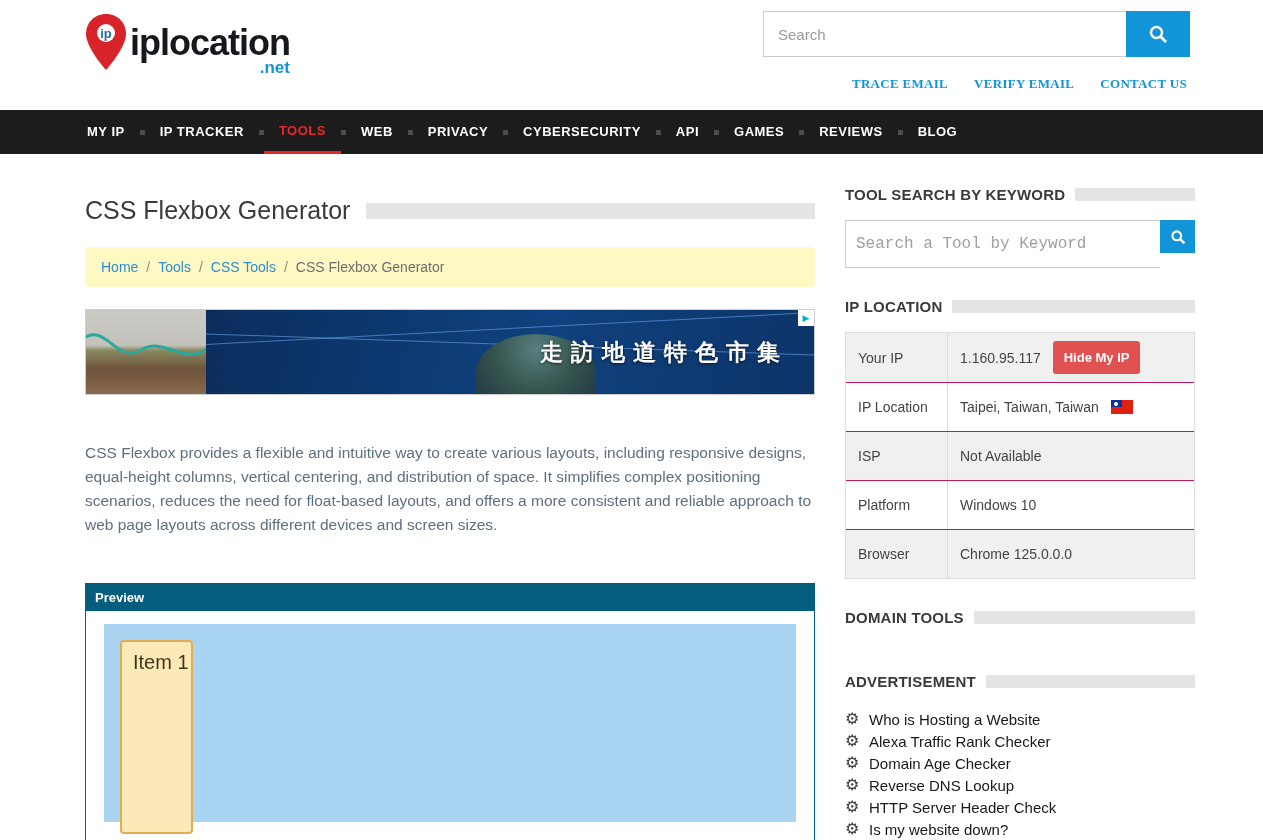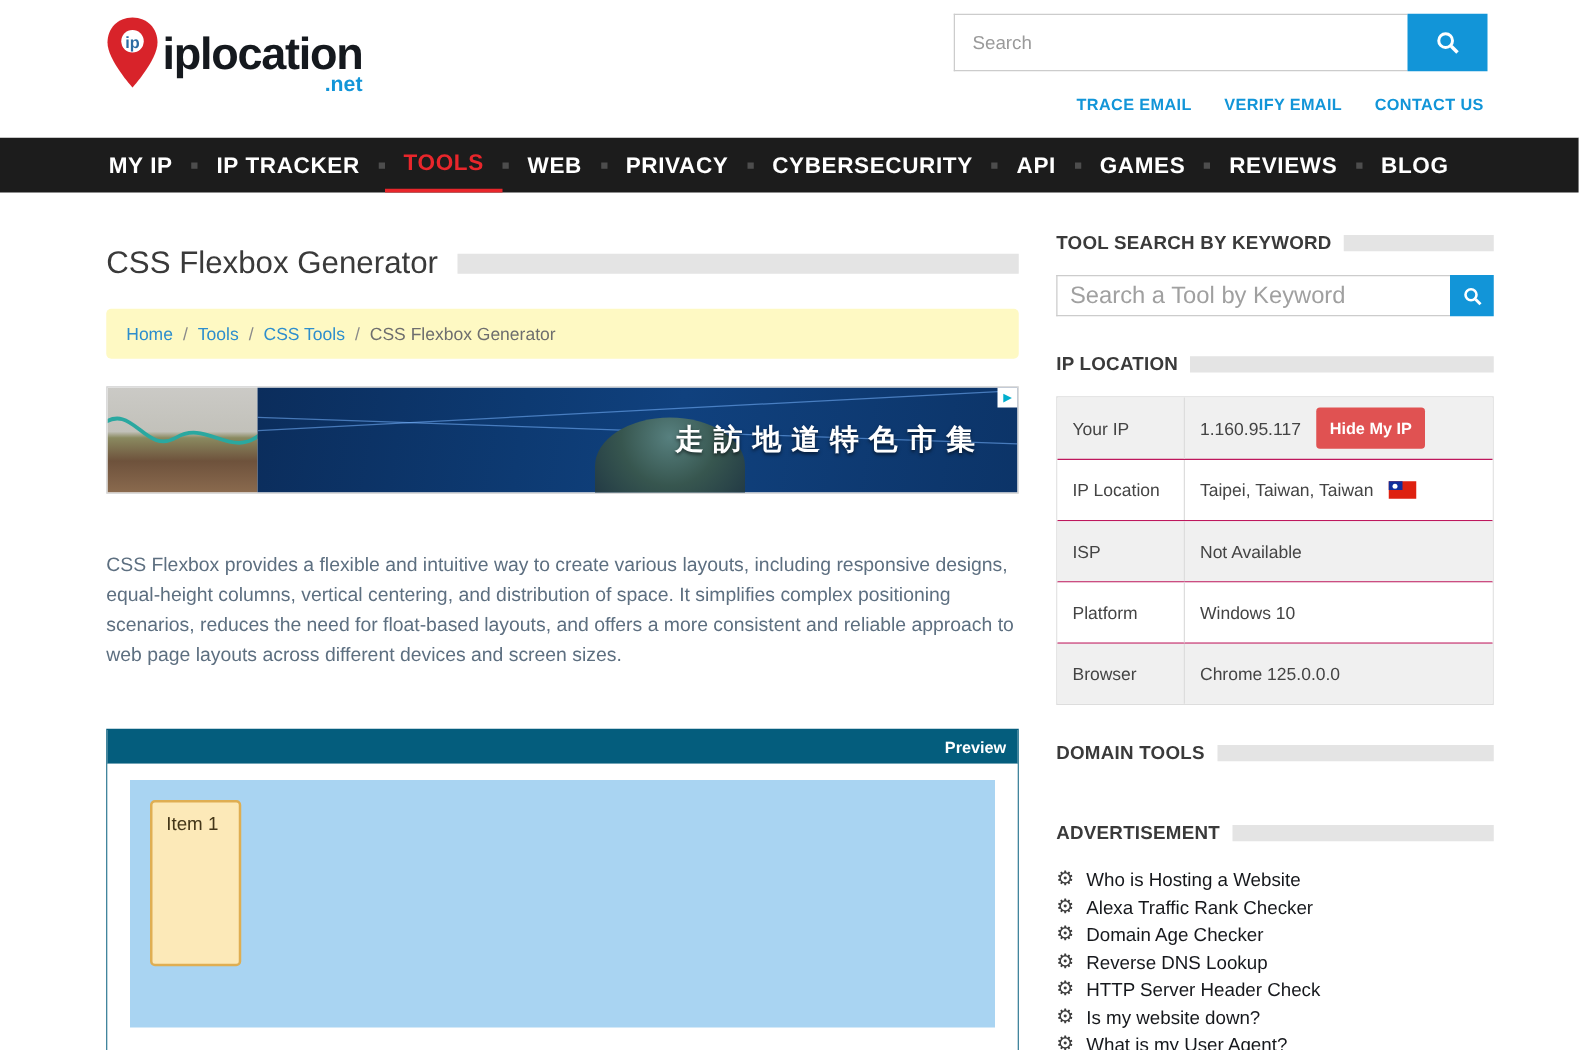--- a/index.html
+++ b/index.html
@@ -24,33 +24,33 @@
     width: 363px; height: 46px; border: 1px solid #ccc; border-right: none;
     padding: 0 14px; font-size: 15px; color: #333; outline: none;
     font-family: "Liberation Sans", sans-serif;
   }
   .header-search input::placeholder { color: #9a9a9a; }
   .header-search button {
     width: 64px; height: 46px; background: #1295d8; border: none; cursor: pointer;
     display: flex; align-items: center; justify-content: center;
   }
 
-  .header-links { position: absolute; top: 76px; right: 76px; display: flex; gap: 26px; }
+  .header-links { position: absolute; top: 76px; right: 76px; display: flex; gap: 26px; font-family: Liberation Serif, serif; }
   .header-links a {
     color: #1295d8; font-size: 13px; font-weight: bold; text-decoration: none; letter-spacing: 0.3px;
   }
 
   
   .navbar {
     height: 44px; background: #1c1c1c; display: flex; align-items: center;
     padding-left: 72px;
   }
   .nav-item {
     position: relative; height: 44px; line-height: 44px; padding: 0 15px;
-    color: #fff; font-size: 18px; font-weight: bold; letter-spacing: 0.5px;
+    color: #fff; font-size: 13px; font-weight: bold; letter-spacing: 0.5px;
     cursor: pointer; white-space: nowrap;
   }
   .nav-item.active { color: #e8262b; border-bottom: 3px solid #e8262b; line-height: 41px; }
   .nav-sep { width: 5px; height: 5px; background: #4d4d4d; flex: none; }
 
   
   .content { display: flex; padding: 0 68px 0 85px; }
   .main-col { width: 730px; flex: none; }
   .side-col { width: 350px; flex: none; margin-left: 30px; }
 
@@ -99,43 +99,43 @@
     position: absolute; top: 0; right: 0; width: 16px; height: 16px; background: #fff;
     display: flex; align-items: center; justify-content: center;
     color: #00aecd; font-size: 9px; line-height: 1; cursor: pointer;
   }
 
   .description {
     margin-top: 46px; font-size: 15.5px; line-height: 24px; color: #5d6f80;
   }
 
   .preview-panel { margin-top: 46px; border: 1px solid #045d7d; }
-  .preview-header { background: #045d7d; color: #fff; font-size: 13px; font-weight: bold; padding: 6px 9px; text-align: right; }
+  .preview-header { background: #045d7d; color: #fff; font-size: 13px; font-weight: bold; padding: 6px 9px; }
   .preview-body { background: #fff; padding: 13px 18px 22px; }
   .flex-container {
     background: #a9d4f2; height: 198px; padding: 16px; display: flex; align-items: flex-start;
   }
   .flex-item {
-    width: 73px; height: 133px; background: #fce9b8; border: 2px solid #dfae52;
-    border-radius: 4px; padding: 9px 0 0 11px; font-size: 15px; color: #433618;
+    width: 73px; height: 194px; background: #fce9b8; border: 2px solid #dfae52;
+    border-radius: 4px; padding: 9px 0 0 11px; font-size: 20px; color: #433618;
   }
 
   
   .side-col { padding-top: 32px; }
   .side-heading { display: flex; align-items: center; }
   .side-heading h2 {
     margin: 0; font-size: 15px; font-weight: bold; color: #3a3a3a; letter-spacing: 0.2px; white-space: nowrap;
   }
   .side-heading .heading-bar { height: 13px; margin-left: 10px; }
 
   .tool-search { margin-top: 17px; display: flex; }
   .tool-search input {
-    flex: 1; height: 33px; border: 1px solid #ccc; border-right: none;
-    padding: 0 10px; font-size: 19px; color: #555; outline: none;
-    font-family: Liberation Sans, sans-serif;
+    flex: 1; height: 48px; border: 1px solid #ccc; border-right: none;
+    padding: 0 10px; font-size: 16px; color: #555; outline: none;
+    font-family: Liberation Mono, monospace;
   }
   .tool-search input::placeholder { color: #a0a0a0; }
   .tool-search button {
     width: 35px; height: 33px; background: #1295d8; border: none; cursor: pointer;
     display: flex; align-items: center; justify-content: center;
   }
 
   .mt-30 { margin-top: 30px; }
   .mt-46 { margin-top: 47px; }
 

